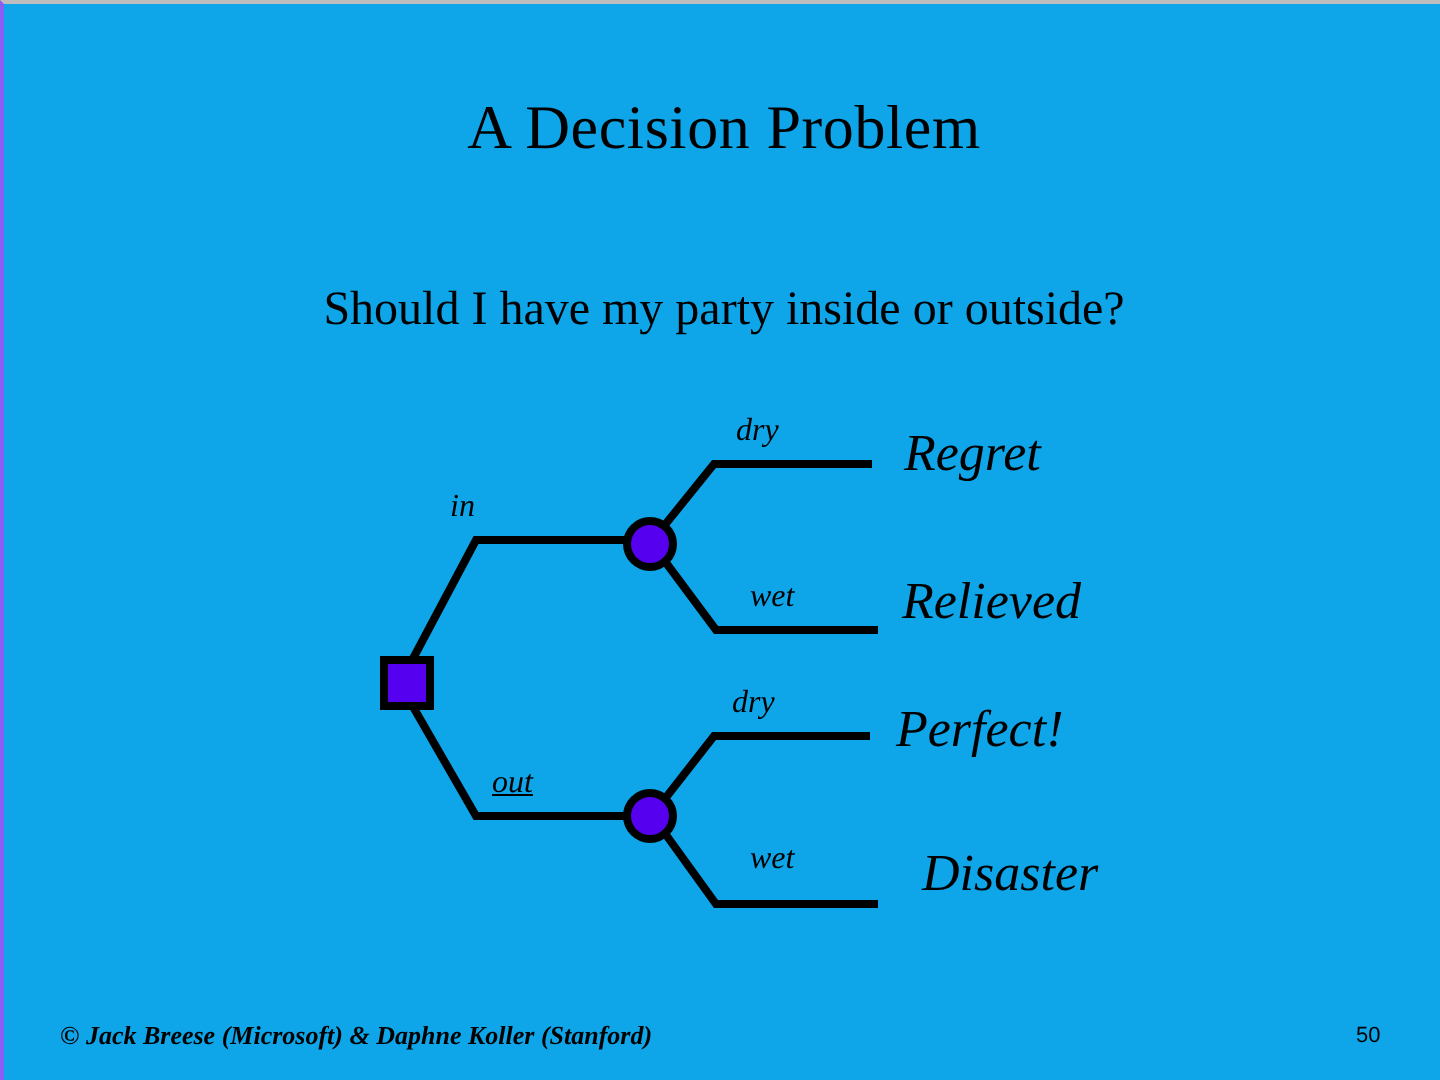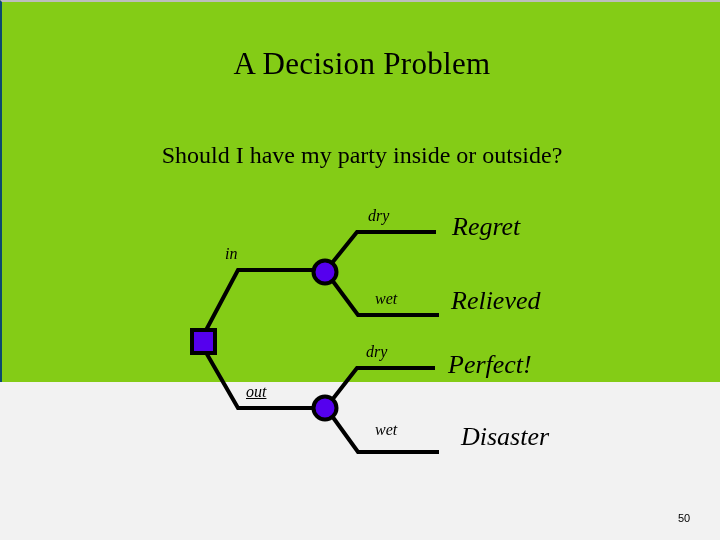--- a/index.html
+++ b/index.html
@@ -9,25 +9,25 @@
   body {
     width: 720px;
     height: 540px;
     background: #f2f2f2;
     font-family: "Liberation Serif", serif;
     overflow: hidden;
   }
   #slide {
     position: relative;
     width: 720px;
-    height: 382px;
-    background: #84cc16;
+    height: 540px;
+    background: #0ea5e9;
     box-sizing: border-box;
     border-top: 2px solid #bdbdbd;
-    border-left: 2px solid #0c4a6e;
+    border-left: 2px solid #8b5cf6;
   }
   #slide-title {
     position: absolute;
     left: 0;
     top: 44px;
     width: 720px;
     text-align: center;
     font-family: "Liberation Serif", serif;
     font-size: 31px;
     color: #000000;
@@ -132,16 +132,17 @@
   <div class="branch-label" style="left:373px; top:419px;">wet</div>
 
   <div class="outcome-label" style="left:450px; top:210px;">Regret</div>
 
   <div class="outcome-label" style="left:446px; top:348px;">Perfect!</div>
 
   <div class="outcome-label" style="left:449px; top:284px;">Relieved</div>
 
   <div class="outcome-label" style="left:459px; top:420px;">Disaster</div>
 
+  <div id="footer-credit">© Jack Breese (Microsoft) &amp; Daphne Koller (Stanford)</div>
 
   <div id="page-number">50</div>
 
 </div>
 
 </body></html>

